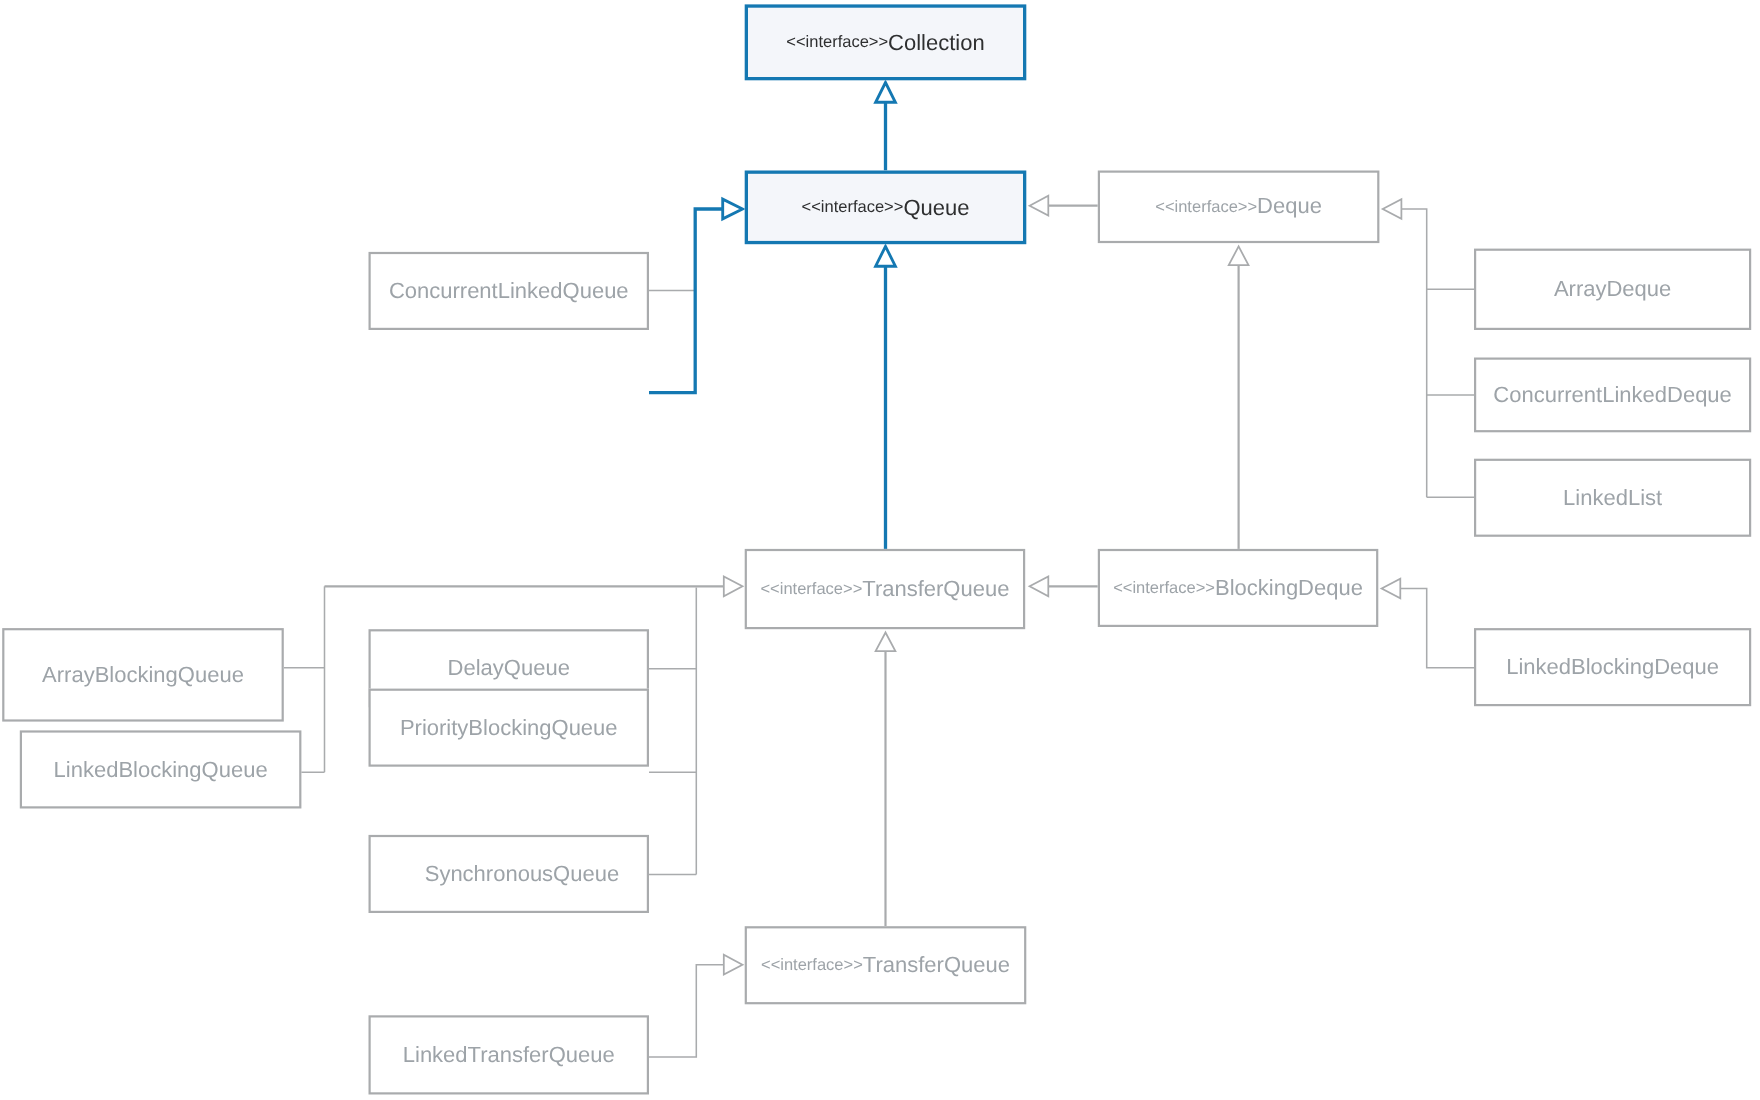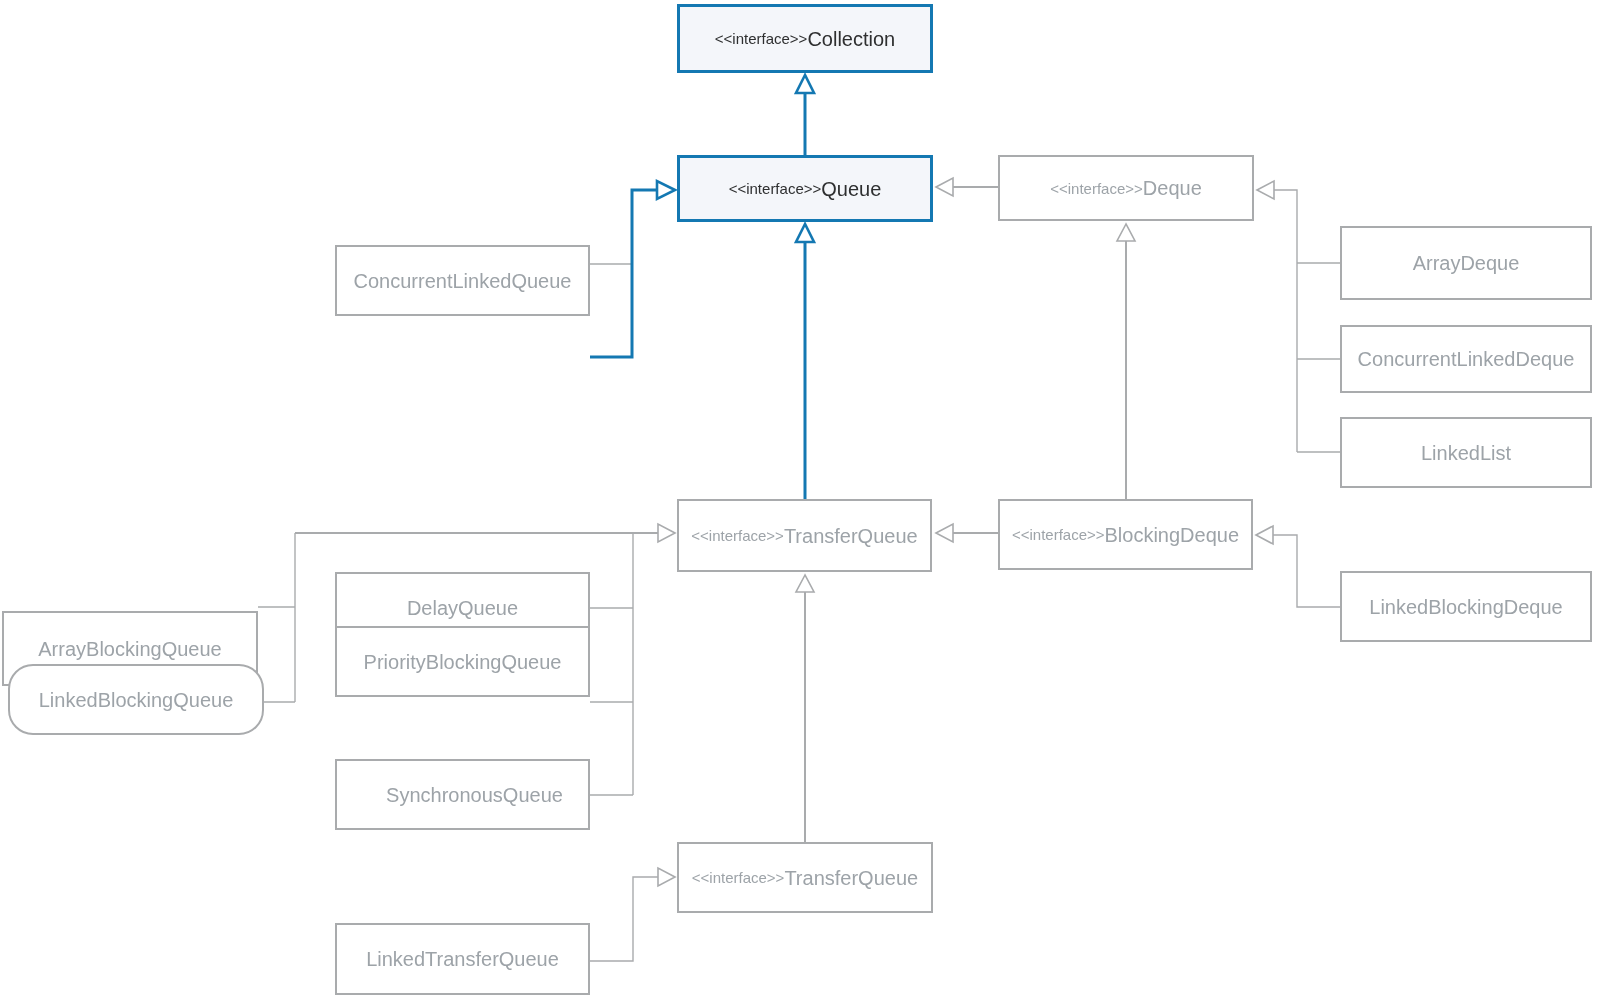--- a/index.html
+++ b/index.html
@@ -156,46 +156,46 @@
   <div class="node" style="left:998px; top:499px; width:255px; height:71px;">
     <span class="stereo">&lt;&lt;interface&gt;&gt;</span>
     <span class="name">BlockingDeque</span>
   </div>
 
   <div class="node" style="left:677px; top:842px; width:256px; height:71px;">
     <span class="stereo">&lt;&lt;interface&gt;&gt;</span>
     <span class="name">TransferQueue</span>
   </div>
 
-  <div class="node" style="left:335px; top:229px; width:255px; height:71px;margin-top:16px;">
+  <div class="node" style="left:335px; top:229px; width:255px; height:71px;">
     <span class="name">ConcurrentLinkedQueue</span>
   </div>
 
 
   <div class="node" style="left:1340px; top:325px; width:252px; height:68px;">
     <span class="name">ConcurrentLinkedDeque</span>
   </div>
 
   <div class="node" style="left:1340px; top:226px; width:252px; height:74px;">
     <span class="name">ArrayDeque</span>
   </div>
 
   <div class="node" style="left:1340px; top:417px; width:252px; height:71px;">
     <span class="name">LinkedList</span>
   </div>
 
   <div class="node" style="left:1340px; top:571px; width:252px; height:71px;">
     <span class="name">LinkedBlockingDeque</span>
   </div>
 
-  <div class="node" style="left:2px; top:571px; width:256px; height:75px;margin-top:40px;">
+  <div class="node" style="left:2px; top:571px; width:256px; height:85px;">
     <span class="name">ArrayBlockingQueue</span>
   </div>
 
-  <div class="node" style="left:8px; top:664px; width:256px; height:71px;border-radius:25px;">
+  <div class="node" style="left:18px; top:664px; width:256px; height:71px;">
     <span class="name">LinkedBlockingQueue</span>
   </div>
 
   <div class="node" style="left:335px; top:572px; width:255px; height:71px;">
     <span class="name">DelayQueue</span>
   </div>
 
   <div class="node" style="left:335px; top:626px; width:255px; height:71px;">
     <span class="name">PriorityBlockingQueue</span>
   </div>

